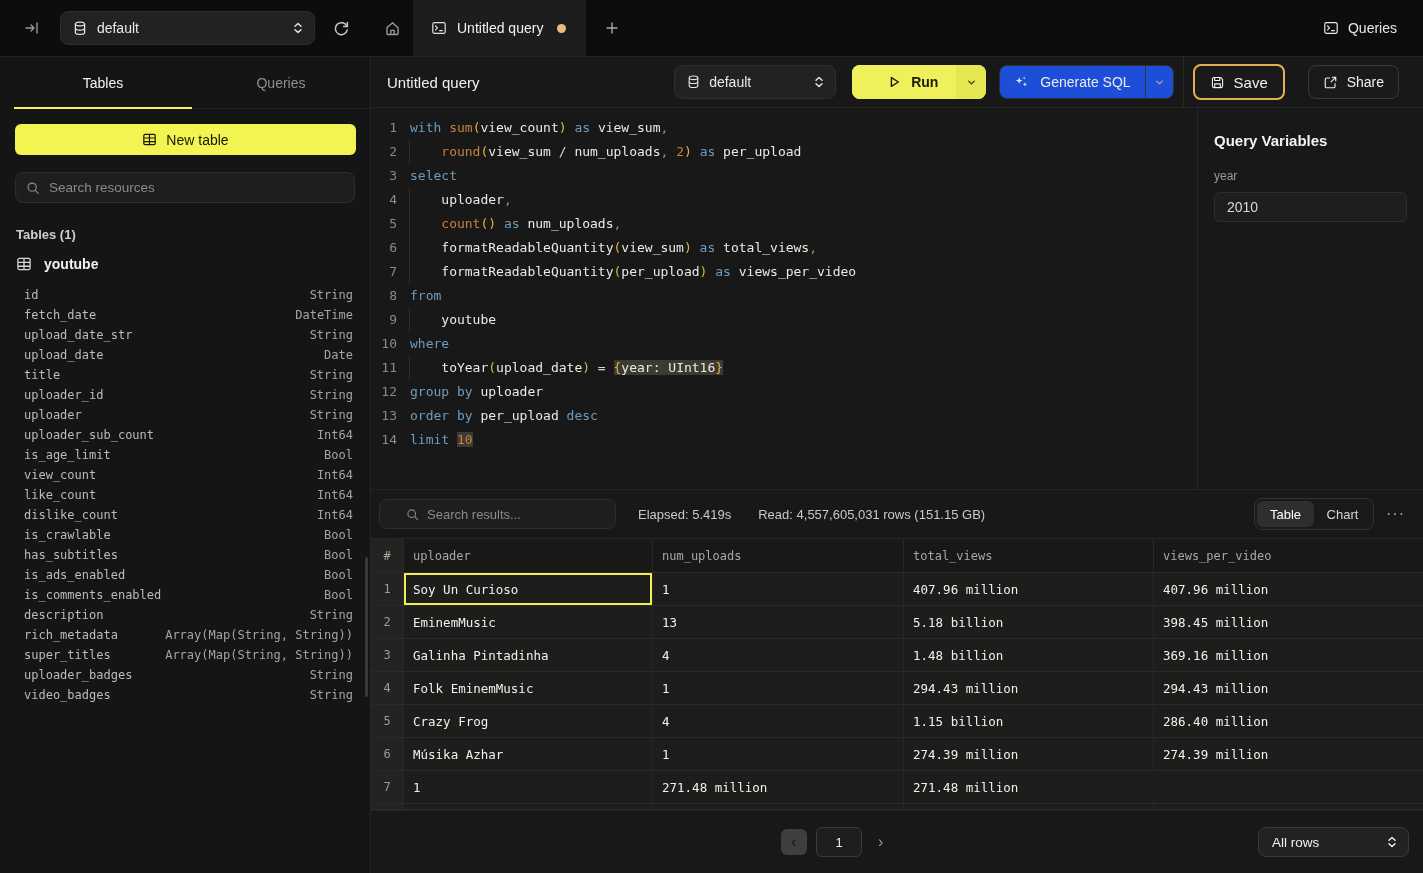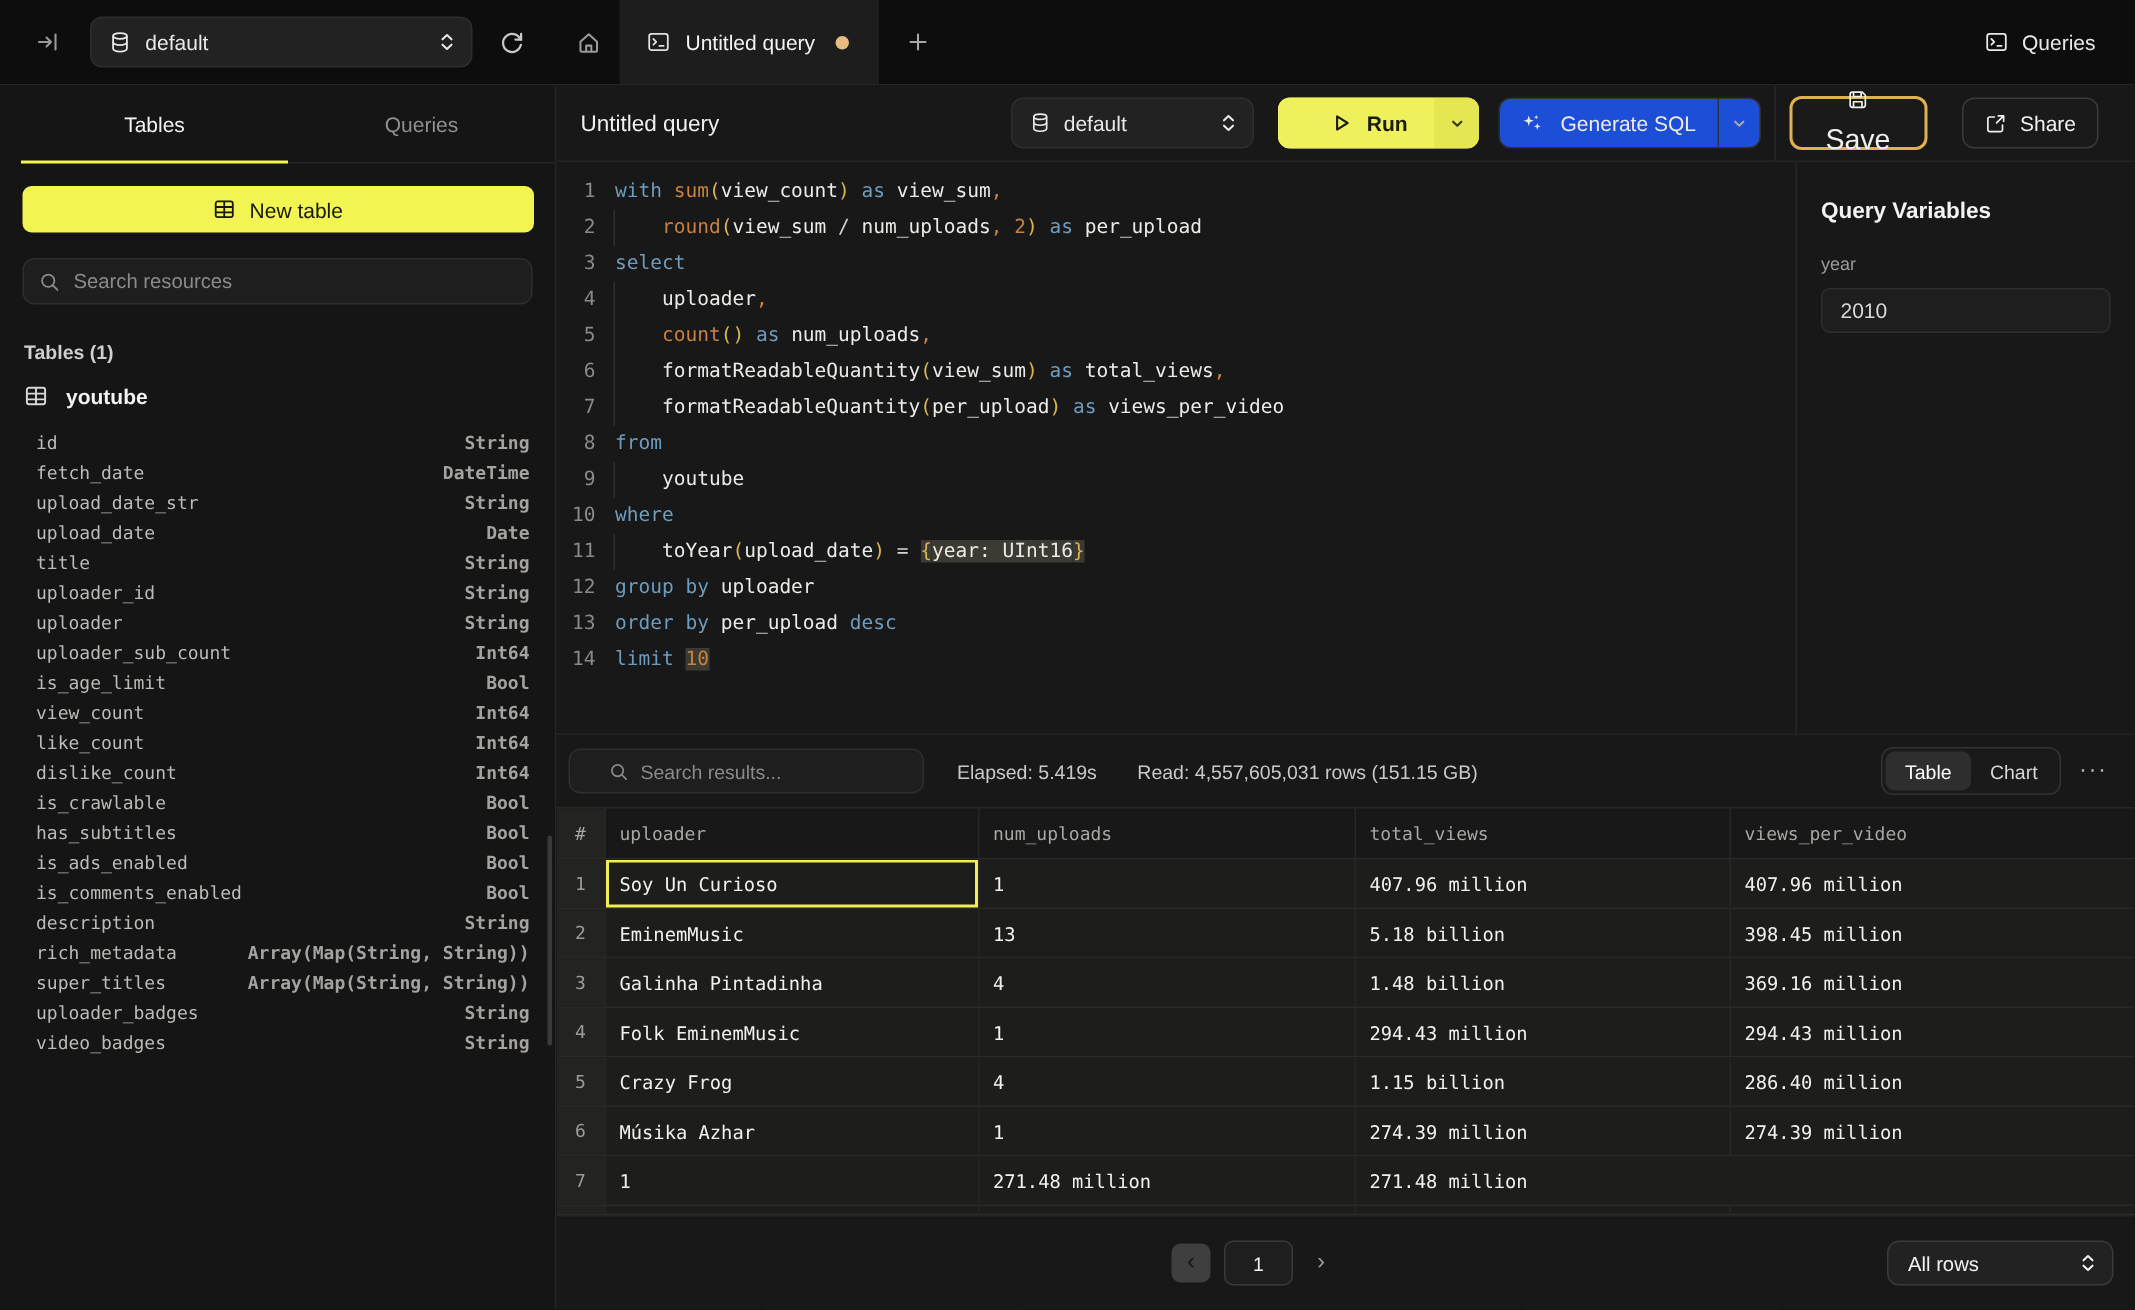--- a/index.html
+++ b/index.html
@@ -43,40 +43,40 @@
                       font-family:"Liberation Sans", sans-serif; }
   .search-box input::placeholder { color:#8a8a8a; }
   .section-label { margin:24px 0 0 16px; font-size:13px; font-weight:700; color:#cfcfcf; }
   .table-entry { display:flex; align-items:center; gap:12px; margin:14px 0 0 16px; color:#f2f2f2;
                  font-size:14px; font-weight:700; cursor:pointer; }
   .table-entry .grid-ic { color:#d8d8d8; display:flex; }
   .schema { margin-top:13px; }
   .schema-row { display:flex; justify-content:space-between; padding:0 17px 0 24px; height:20px; align-items:center;
                 font-family:"DejaVu Sans Mono", monospace; font-size:12px; cursor:default; }
   .sc-name { color:#bdbbb8; }
-  .sc-type { color:#a5a3a0;font-weight:bold; }
+  .sc-type { color:#a5a3a0; }
   .side-scrollthumb { position:absolute; right:2px; top:500px; width:3px; height:140px; background:#3a3a3a; border-radius:2px; }
 
   
   .main { position:absolute; left:371px; top:57px; width:1052px; height:816px; display:flex; flex-direction:column; }
 
   .toolbar { height:51px; display:flex; align-items:center; padding:0 24px 0 16px; border-bottom:1px solid #242424; background:#181818; }
   .tb-title { font-size:15px; color:#f0f0f0; flex:1; }
   .tb-select { width:162px; height:34px; background:#222222; border:1px solid #2e2e2e; border-radius:8px;
                display:flex; align-items:center; padding:0 10px 0 12px; color:#e8e8e8; font-size:14px; cursor:pointer; }
   .tb-select .lbl { margin-left:9px; flex:1; text-align:left; }
   .run-btn { margin-left:16px; height:34px; display:flex; align-items:stretch; border-radius:8px; overflow:hidden; border:none; padding:0; cursor:pointer; background:#eff15c; }
   .run-main { display:flex; align-items:center; gap:10px; padding:0 18px 0 16px; background:#eff15c; color:#1c1c00; font-size:14px; font-weight:700; }
   .run-caret { width:30px; display:flex; align-items:center; justify-content:center; background:#e4e652; color:#3a3a00; border-left:1px solid rgba(0,0,0,0.18); }
   .gen-btn { margin-left:13px; height:34px; display:flex; align-items:stretch; background:#1d4ed8; border:1px solid #2f2f2f; border-radius:8px; color:#ececec; cursor:pointer; padding:0; }
   .gen-main { display:flex; align-items:center; gap:11px; padding:0 14px; font-size:14px; }
   .gen-caret { width:28px; display:flex; align-items:center; justify-content:center; color:#a8a8a8; border-left:1px solid #333; }
   .tb-divider { width:1px; align-self:stretch; background:#262626; margin-left:9px; }
   .save-btn { margin-left:9px; height:36px; width:92px; display:flex; align-items:center; justify-content:center; gap:9px;
-              background:#1a1a1a; border:2px solid #e0b14d; border-radius:8px; color:#f0f0f0; font-size:19px; cursor:pointer;flex-direction:column; }
+              background:#1a1a1a; border:2px solid #e0b14d; border-radius:8px; color:#f0f0f0; font-size:15px; cursor:pointer; }
   .share-btn { margin-left:23px; height:34px; padding:0 14px; display:flex; align-items:center; gap:9px;
                background:#1a1a1a; border:1px solid #3a3a3a; border-radius:8px; color:#f0f0f0; font-size:14px; cursor:pointer; }
 
   .workspace { height:382px; display:flex; border-bottom:1px solid #242424; background:#181818; }
   .editor { width:829px; padding-top:8px; overflow:hidden; }
   .code-line { display:flex; height:24px; line-height:24px; font-family:"DejaVu Sans Mono", monospace; font-size:13px; white-space:pre; }
   .gut { width:26px; text-align:right; color:#8c8a88; flex:0 0 auto; }
   .code { margin-left:13px; position:relative; color:#d4d4d0; }
   .code-line.ind .code::before { content:""; position:absolute; left:-1px; top:0; bottom:0; width:1px; background:#2e2e2e; }
   .tk-k { color:#6d9cbe; }

